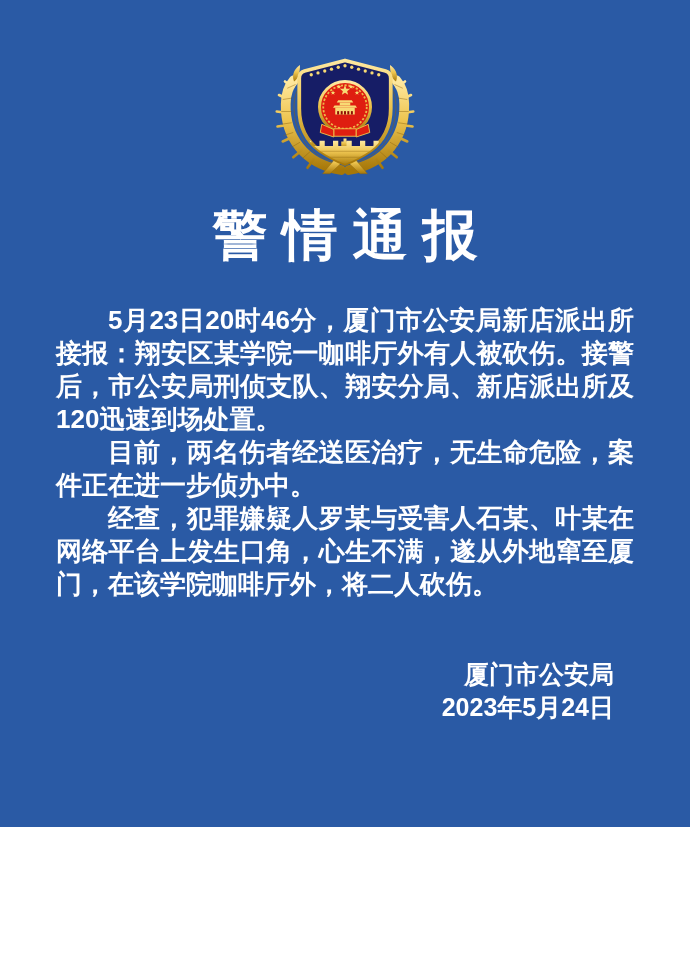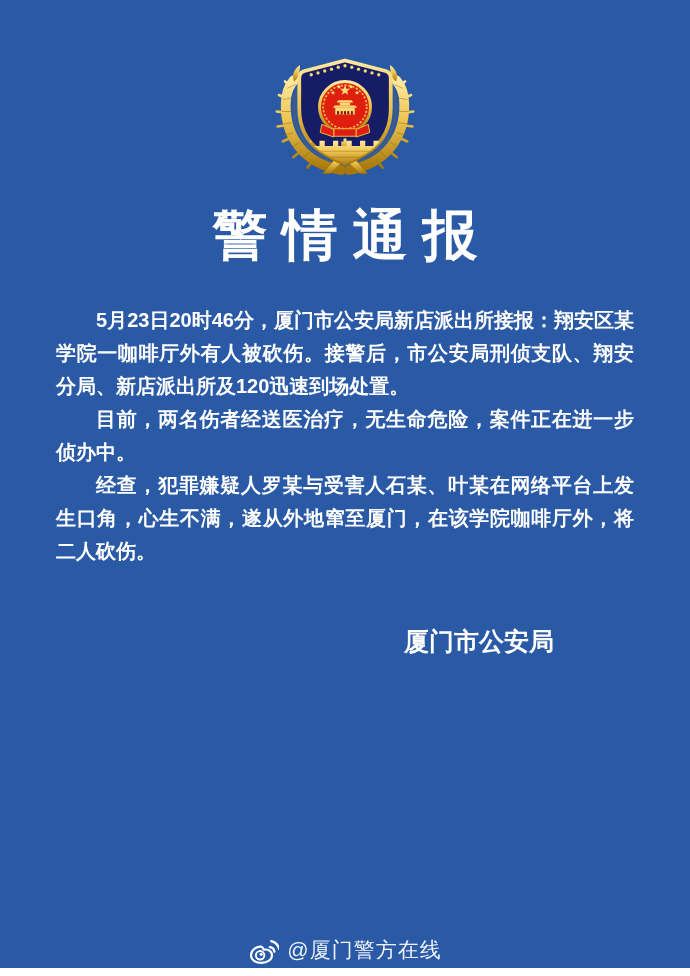--- a/index.html
+++ b/index.html
@@ -3,21 +3,21 @@
 <meta charset="utf-8">
 <style>
   html, body { margin: 0; padding: 0; }
   body {
     font-family: "Liberation Sans", sans-serif;
     -webkit-font-smoothing: antialiased;
   }
   .poster {
     position: relative;
     width: 690px;
-    height: 968px;
+    height: 827px;
     background: #2a5aa5;
     color: #ffffff;
     overflow: hidden;
   }
   .badge-wrap {
     width: 150px;
     height: 123px;
     margin: 53px auto 0 auto;
   }
   .badge-wrap svg { display: block; width: 150px; height: 123px; }
@@ -27,34 +27,34 @@
     font-size: 55px;
     line-height: 63px;
     font-weight: 800;
     letter-spacing: 15px;
     text-indent: 15px;
     color: #ffffff;
   }
   .report-body {
     margin-top: 37px;
     padding: 0 56px;
-    font-size: 20px;
+    font-size: 26px;
     line-height: 33px;
     font-weight: 600;
     text-align: justify;
     color: #ffffff;
   }
   .report-body p {
     margin: 0;
     text-indent: 2em;
   }
   .signature {
     width: 270px;
     margin: 57px 76px 0 auto;
-    text-align: center;
+    text-align: right;
     font-size: 25px;
     line-height: 33px;
     font-weight: 600;
     color: #ffffff;
   }
   .footer {
     position: absolute;
     left: 0;
     right: 0;
     top: 936px;
@@ -166,20 +166,21 @@
   <div class="title">警情通报</div>
 
   <div class="report-body">
     <p>5月23日20时46分，厦门市公安局新店派出所接报：翔安区某学院一咖啡厅外有人被砍伤。接警后，市公安局刑侦支队、翔安分局、新店派出所及120迅速到场处置。</p>
     <p>目前，两名伤者经送医治疗，无生命危险，案件正在进一步侦办中。</p>
     <p>经查，犯罪嫌疑人罗某与受害人石某、叶某在网络平台上发生口角，心生不满，遂从外地窜至厦门，在该学院咖啡厅外，将二人砍伤。</p>
   </div>
 
   <div class="signature">
     <div>厦门市公安局</div>
+    <div>2023年5月24日</div>
   </div>
 
   <div class="footer">
     <span class="weibo-icon">
       <svg viewBox="0 0 32 28" xmlns="http://www.w3.org/2000/svg" aria-hidden="true">
         <path d="M14,10 C8,9.5 3,14 3,19 C3,23.8 8,26.8 13.8,26.8 C20.3,26.8 24.8,23.2 24.8,18.8 C24.8,14.6 20.3,12.2 16.2,13.2 C15.6,11.4 14.8,10.3 14,10 Z" fill="none" stroke="#ffffff" stroke-width="2.2" stroke-linejoin="round"></path>
         <circle cx="12.5" cy="19" r="4.4" fill="none" stroke="#ffffff" stroke-width="2"></circle>
         <circle cx="13.6" cy="18" r="1.6" fill="#ffffff"></circle>
         <path d="M22.5,10.5 a5.5,5.5 0 0 1 4.8,4.8" fill="none" stroke="#ffffff" stroke-width="2.3" stroke-linecap="round"></path>
         <path d="M24,4.2 a11,11 0 0 1 8.2,8.2" fill="none" stroke="#ffffff" stroke-width="2.3" stroke-linecap="round"></path>

